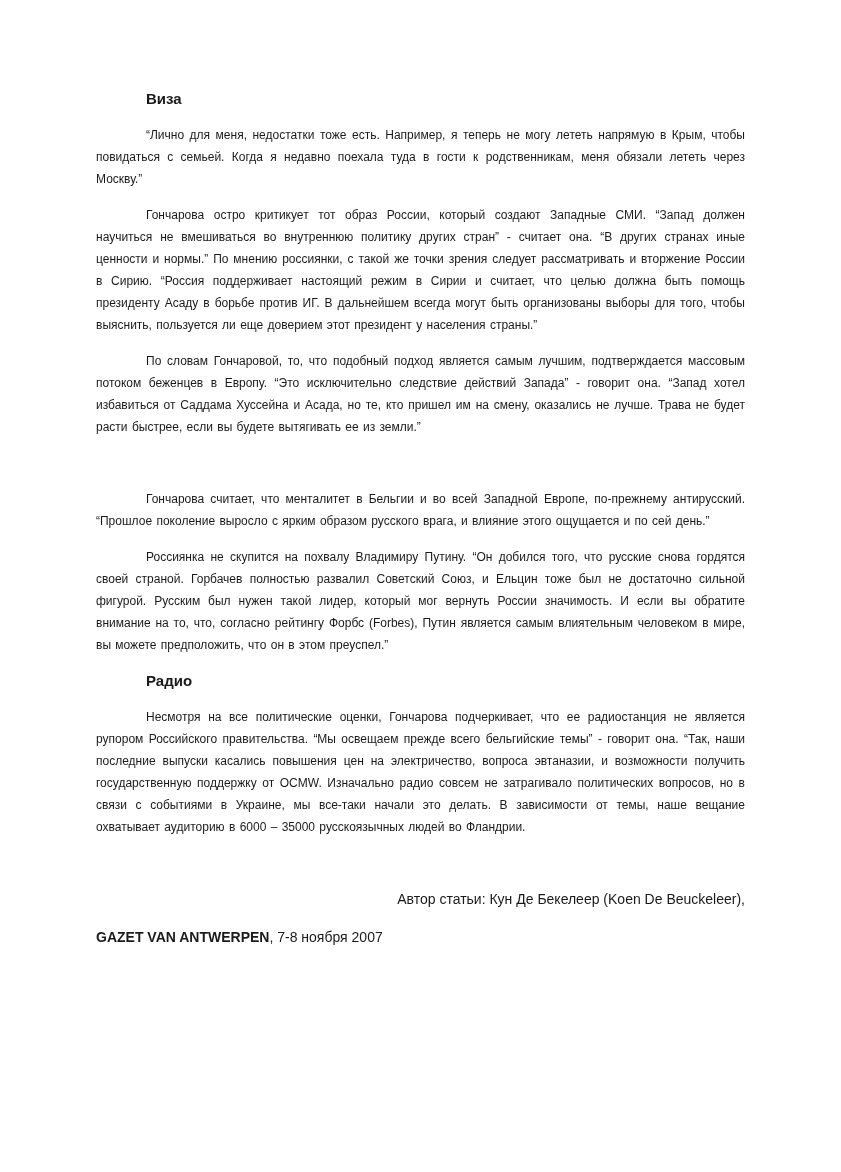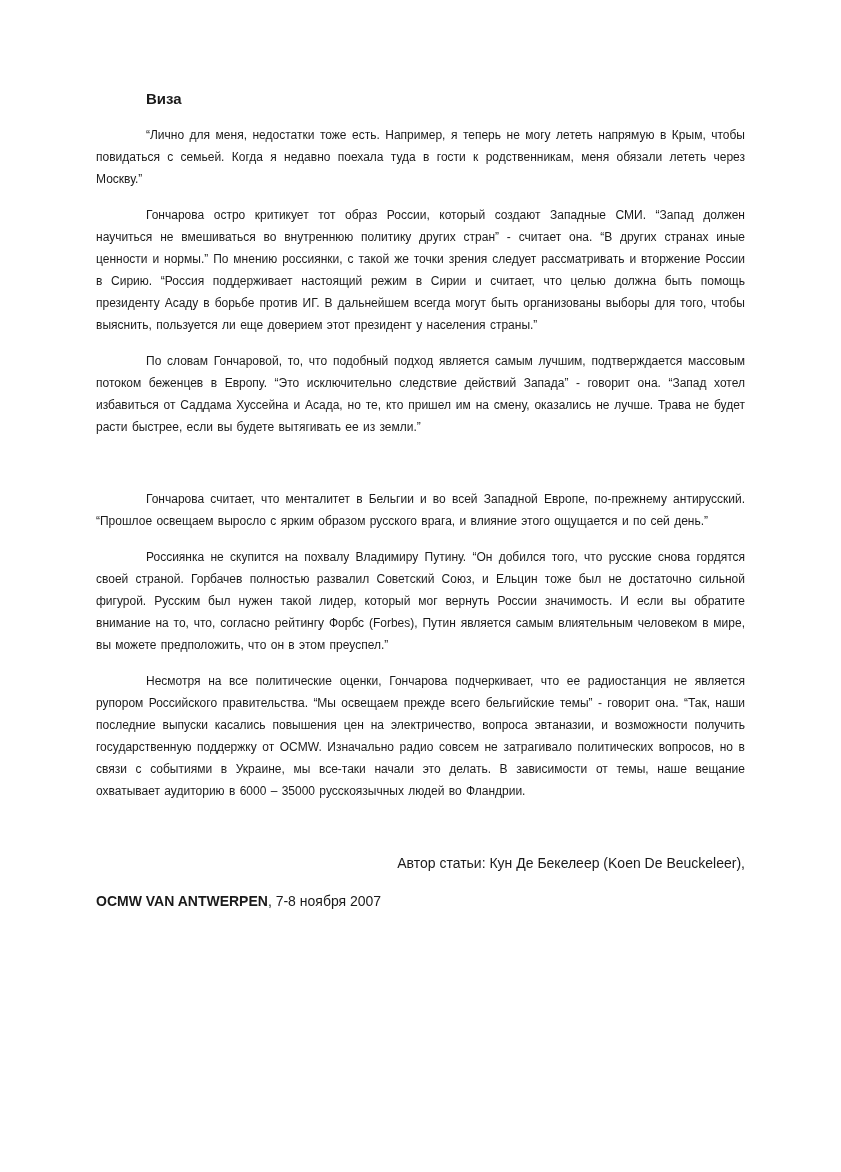--- a/index.html
+++ b/index.html
@@ -67,26 +67,27 @@
   <h2 class="heading first">Виза</h2>
 
   <p class="para">“Лично для меня, недостатки тоже есть. Например, я теперь не могу лететь напрямую в Крым, чтобы повидаться с семьей. Когда я недавно поехала туда в гости к родственникам, меня обязали лететь через Москву.”</p>
 
   <p class="para">Гончарова остро критикует тот образ России, который создают Западные СМИ. “Запад должен научиться не вмешиваться во внутреннюю политику других стран” - считает она. “В других странах иные ценности и нормы.” По мнению россиянки, с такой же точки зрения следует рассматривать  и вторжение России в Сирию.  “Россия поддерживает настоящий режим в Сирии и считает, что  целью должна быть помощь президенту Асаду в борьбе против ИГ. В дальнейшем всегда могут быть организованы выборы для того, чтобы выяснить, пользуется ли еще доверием этот президент у населения страны.”</p>
 
   <p class="para">По словам Гончаровой, то, что подобный подход является самым лучшим, подтверждается массовым потоком беженцев в Европу.  “Это исключительно следствие действий Запада” -  говорит она.  “Запад хотел избавиться от Саддама Хуссейна и Асада, но те, кто пришел им на смену, оказались не лучше. Трава не будет расти быстрее, если вы будете вытягивать ее из земли.”</p>
 
   <div class="spacer"></div>
 
-  <p class="para">Гончарова считает, что менталитет в Бельгии и во всей Западной Европе, по-прежнему антирусский. “Прошлое освещаем выросло с ярким образом русского врага, и влияние этого ощущается и по сей день.”</p>
+  <p class="para">Гончарова считает, что менталитет в Бельгии и во всей Западной Европе, по-прежнему антирусский. “Прошлое поколение выросло с ярким образом русского врага, и влияние этого ощущается и по сей день.”</p>
 
   <p class="para">Россиянка не скупится на похвалу Владимиру Путину. “Он добился того, что русские снова гордятся своей страной. Горбачев полностью развалил Советский Союз, и Ельцин тоже был не достаточно сильной фигурой. Русским был нужен такой лидер, который мог вернуть России значимость. И если вы обратите внимание на то, что, согласно рейтингу Форбс (Forbes), Путин является самым влиятельным человеком в мире, вы можете предположить, что он в этом преуспел.”</p>
 
+  <h2 class="heading">Радио</h2>
 
   <p class="para">Несмотря на все  политические  оценки, Гончарова подчеркивает, что ее радиостанция не является рупором Российского правительства. “Мы освещаем  прежде всего бельгийские темы” - говорит она. “Так, наши последние выпуски касались повышения цен на электричество, вопроса эвтаназии, и возможности получить государственную поддержку от OCMW. Изначально радио совсем не затрагивало  политических вопросов, но в связи с событиями в Украине, мы все-таки начали это делать. В зависимости от темы, наше вещание охватывает аудиторию в  6000 – 35000 русскоязычных людей во Фландрии.</p>
 
   <div class="spacer"></div>
 
   <p class="footer-author">Автор статьи: Кун Де Бекелеер (Koen De Beuckeleer),</p>
 
-  <p class="footer-source"><span class="bold">OCMW VAN ANTWERPEN</span><span>, 7-8 ноября 2007</span></p>
+  <p class="footer-source"><span class="bold">GAZET VAN ANTWERPEN</span><span>, 7-8 ноября 2007</span></p>
 
 </div>
 
 </body></html>

